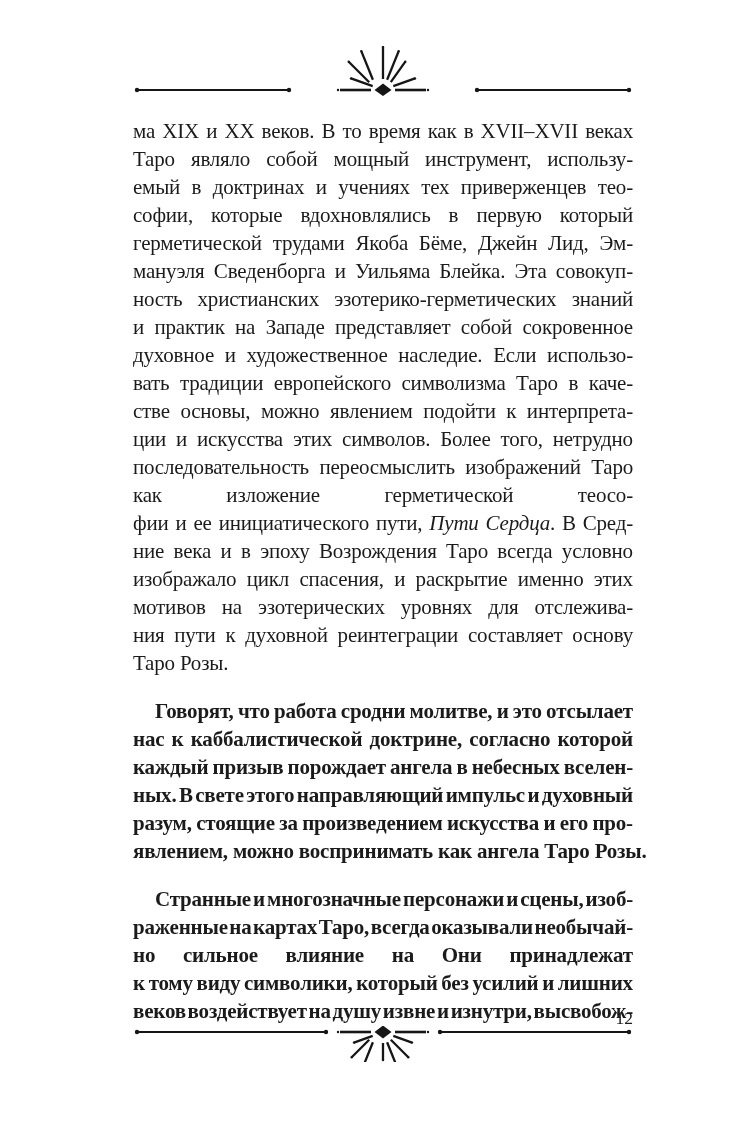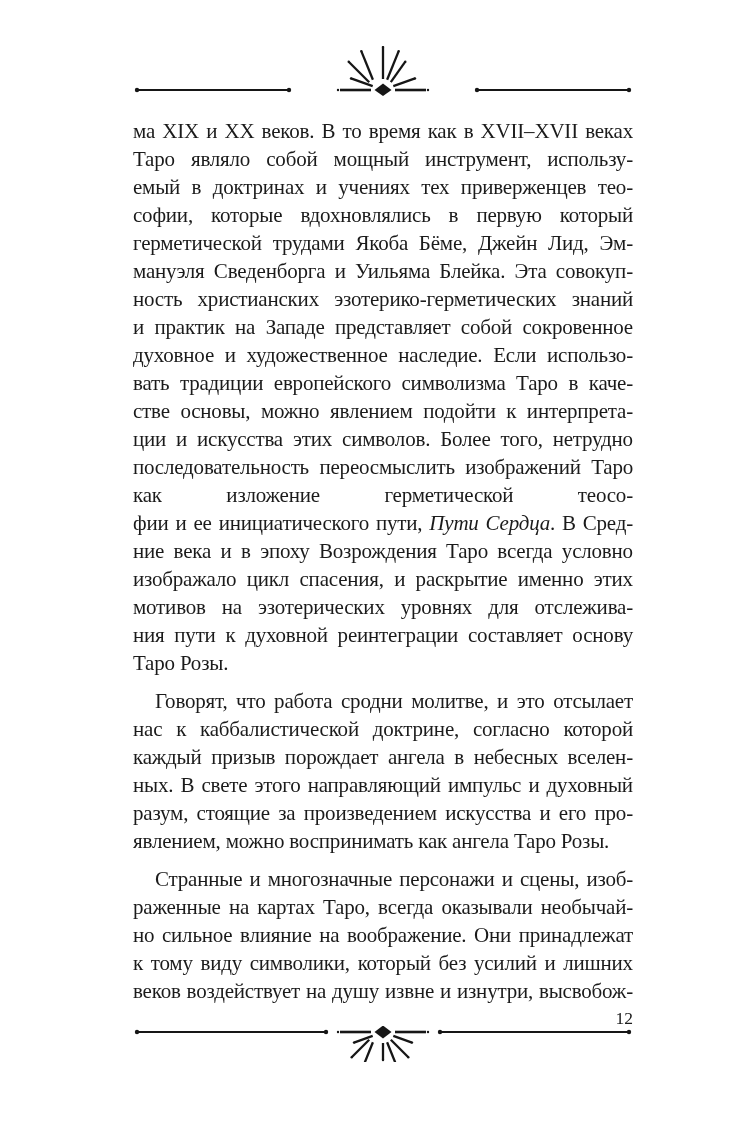--- a/index.html
+++ b/index.html
@@ -18,21 +18,21 @@
   .page-num {
     height: 20px; line-height: 20px; font-size: 17.5px; color: #1b1b1b;
   }
   .ornament-footer { display: block; margin-top: -2px; }
   .body-text {
     position: absolute;
     left: 133px; top: 117px; width: 500px;
     font-size: 21px; line-height: 28px;
     letter-spacing: -0.2px;
   }
-  .para + .para { margin-top: 10px; }
+  .para + .para { margin-top: 20px; font-weight: bold; }
   .line { height: 28px; white-space: nowrap; }
   .line.just { display: flex; justify-content: space-between; }
   .line.indent { padding-left: 22px; }
   .it { font-style: italic; }
   svg .stroke { stroke: #161616; }
   svg .fill { fill: #161616; }
 </style>
 </head>
 <body>
 
@@ -318,21 +318,20 @@
           <span class="w"><span>Таро,</span></span> 
           <span class="w"><span>всегда</span></span> 
           <span class="w"><span>оказывали</span></span> 
           <span class="w"><span>необычай-</span></span>
         </div>
         <div class="line just">
           <span class="w"><span>но</span></span> 
           <span class="w"><span>сильное</span></span> 
           <span class="w"><span>влияние</span></span> 
           <span class="w"><span>на</span></span> 
-          <span class="w"><span>воображение.</span></span> 
           <span class="w"><span>Они</span></span> 
           <span class="w"><span>принадлежат</span></span>
         </div>
         <div class="line just">
           <span class="w"><span>к</span></span> 
           <span class="w"><span>тому</span></span> 
           <span class="w"><span>виду</span></span> 
           <span class="w"><span>символики,</span></span> 
           <span class="w"><span>который</span></span> 
           <span class="w"><span>без</span></span> 

